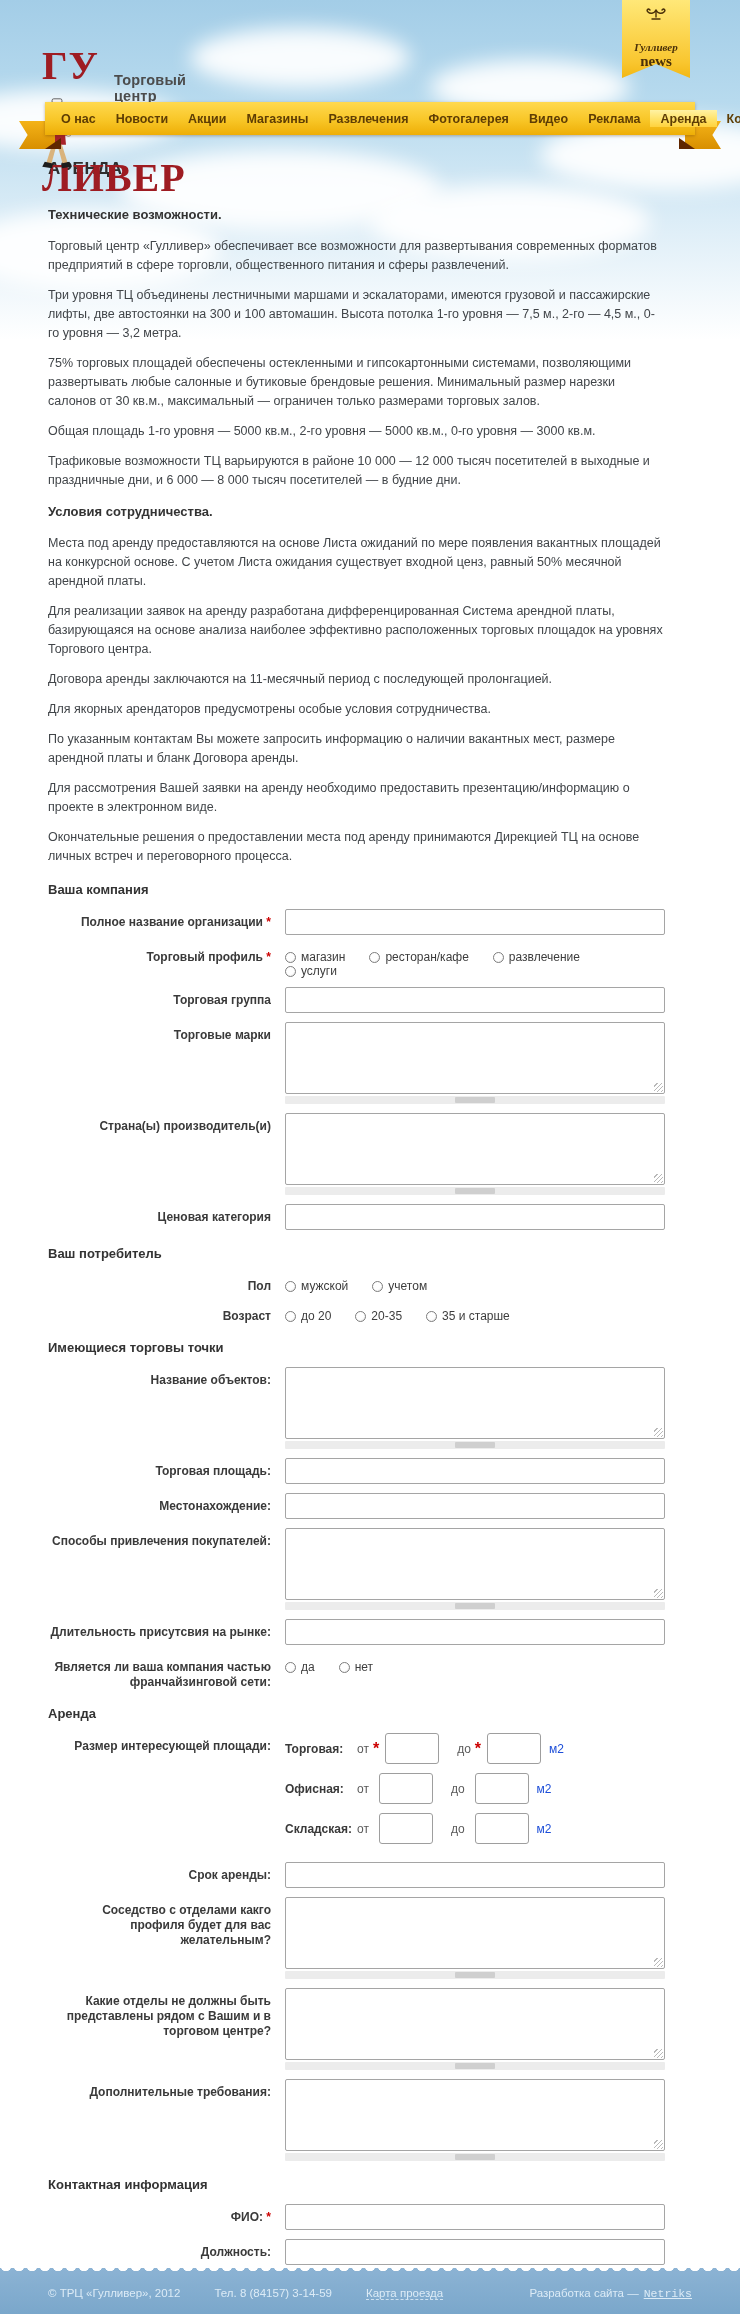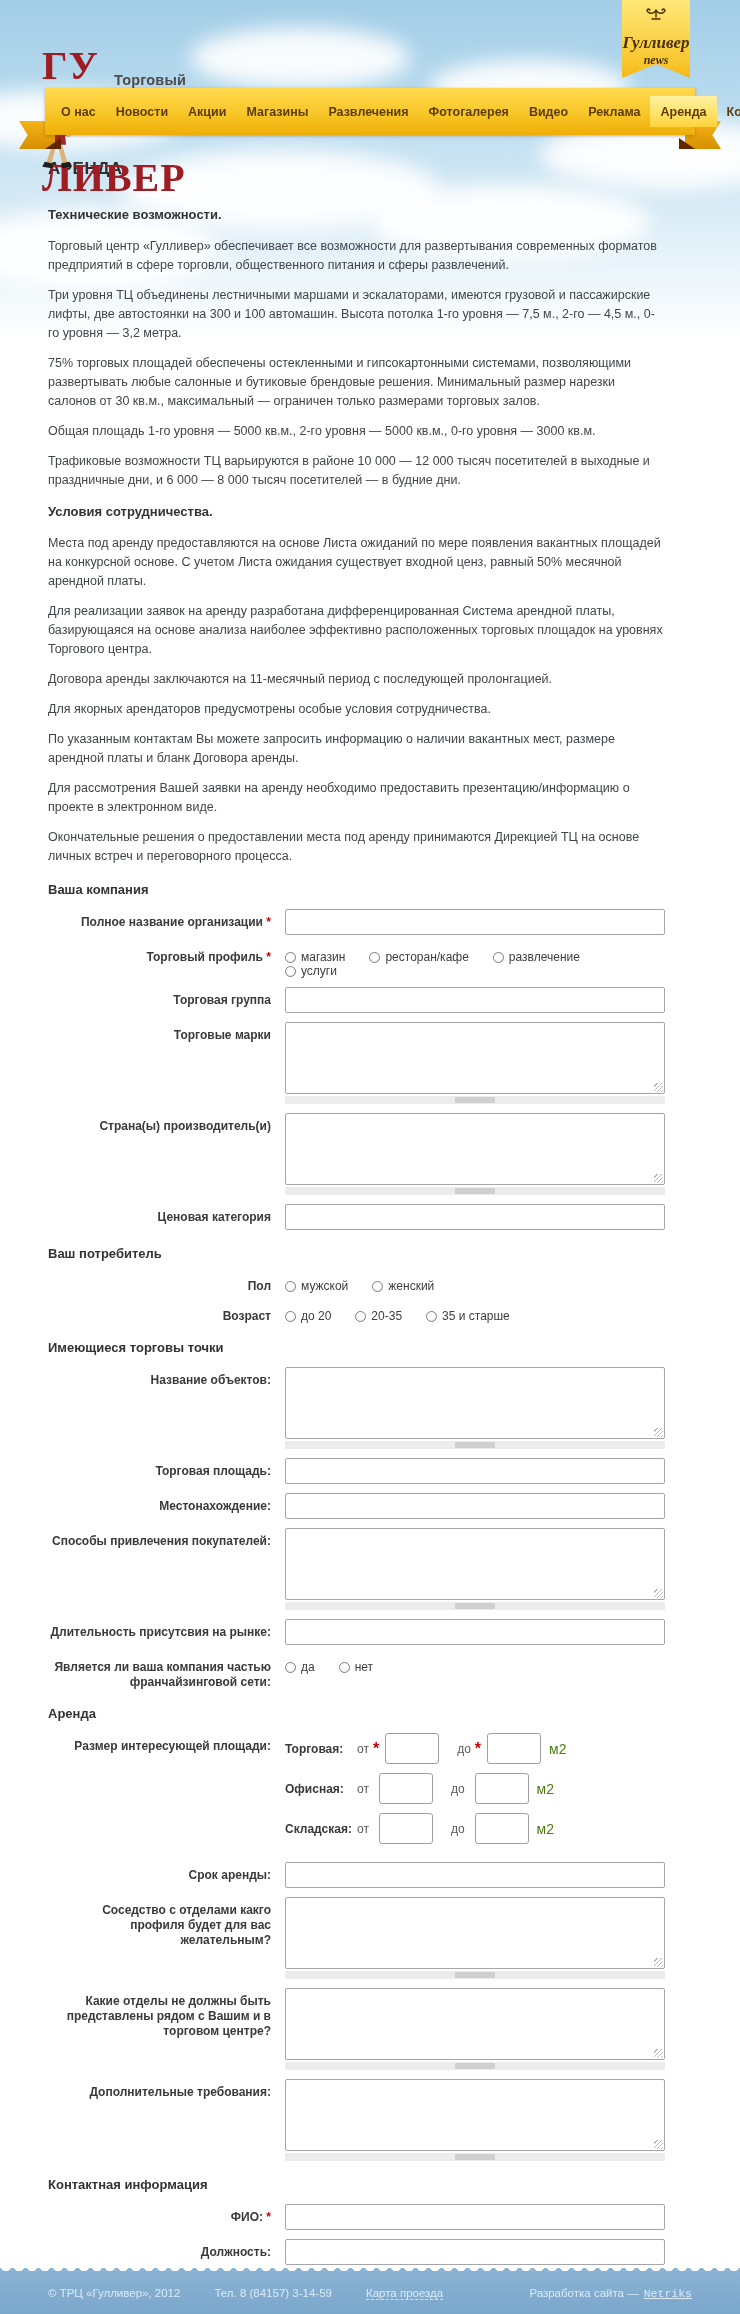--- a/index.html
+++ b/index.html
@@ -20,25 +20,25 @@
   .logo-big { font-family:"Liberation Serif", serif; font-weight:bold; font-size:40px; line-height:40px; color:#9e1c22; letter-spacing:1px; }
   .logo-fig { margin:0 -7px; position:relative; top:12px; }
 
   .news-ribbon {
     position:absolute; right:50px; top:0; width:68px; height:78px;
     background:linear-gradient(180deg,#ffe878 0%,#f9c62f 80%,#f2b714 100%);
     clip-path:polygon(0 0,100% 0,100% 100%,50% 82%,0 100%);
     text-align:center; color:#4a3009; box-shadow:0 2px 3px rgba(0,0,0,.2); z-index:4;
   }
   .news-ribbon .orn { margin-top:8px; }
-  .news-t1 { font-family:"Liberation Serif", serif; font-style:italic; font-weight:bold; font-size:17px; margin-top:8px; }
-  .news-t2 { font-family:"Liberation Serif", serif; font-style:italic; font-weight:bold; font-size:12px; }
+  .news-t1 { font-family:"Liberation Serif", serif; font-style:italic; font-weight:bold; font-size:11px; margin-top:16px; }
+  .news-t2 { font-family:"Liberation Serif", serif; font-weight:bold; font-size:15px; }
 
   .navbar {
-    position:absolute; left:45px; right:45px; bottom:0; height:47px; z-index:3;
+    position:absolute; left:45px; right:45px; bottom:0; height:33px; z-index:3;
     background:linear-gradient(180deg,#ffd94f 0%,#f8c627 55%,#eeae06 100%);
     display:flex; justify-content:space-between; align-items:stretch; padding:8px 6px;
     box-shadow:0 1px 3px rgba(90,50,0,.35);
   }
   .navbar a {
     display:flex; align-items:center; padding:0 10px; text-decoration:none;
     font-size:12.5px; font-weight:bold; color:#5e3d04; cursor:pointer; white-space:nowrap;
   }
   .navbar a.active { background:linear-gradient(180deg,#fff2a3 0%,#ffe163 60%,#ffd23e 100%); }
   .tail { position:absolute; width:36px; height:28px; bottom:-14px; background:linear-gradient(180deg,#f4b318,#d88f00); z-index:1; }
@@ -70,21 +70,21 @@
   .thumb { position:absolute; left:50%; transform:translateX(-50%); top:1px; width:40px; height:6px; background:#cfcfcf; border-radius:1px; }
   .opts { display:flex; flex-wrap:wrap; padding-top:6px; }
   .opt { display:inline-flex; align-items:center; margin-right:24px; font-size:12px; color:#3d3d3d; cursor:pointer; }
   .radio { display:inline-block; width:11px; height:11px; border-radius:50%; border:1px solid #7d7d7d;
     background:radial-gradient(circle at 35% 30%, #ffffff 0 55%, #dcdcdc); margin-right:5px; flex:none; }
   .size-row { display:flex; align-items:center; margin-bottom:9px; }
   .size-name { width:72px; font-weight:bold; font-size:12px; color:#3a3a3a; }
   .size-word { font-size:12px; color:#5a5a5a; margin-right:4px; }
   .size-word.to { margin-left:12px; }
   input.small { width:54px; height:31px; border:1px solid #9e9e9e; border-radius:3px; margin:0 6px 0 6px; font-size:12px; padding:0 5px; }
-  .size-unit { font-size:14px; color:#4d7c0f; margin-left:2px; }
+  .size-unit { font-size:12px; color:#1d4ed8; margin-left:2px; }
 
   
   .footer { position:absolute; left:0; right:0; bottom:0; height:46px; background:linear-gradient(180deg,#8cb3d4,#7aa7cb);
     display:flex; align-items:center; padding:4px 48px 0 48px; z-index:2; }
   .footer::before { content:""; position:absolute; top:0; left:0; right:0; height:6px;
     background:radial-gradient(circle at 6px -2px, #ffffff 0 5px, transparent 5.5px);
     background-size:13px 6px; background-repeat:repeat-x; }
   .footer, .footer a { font-size:11.5px; color:#dcebf6; }
   .f-item { margin-right:34px; }
   .dashed { border-bottom:1px dashed #cfe2f1; text-decoration:none; cursor:pointer; }
@@ -243,21 +243,21 @@
 
     <div class="row">
       <div class="lbl">Пол</div>
       <div class="fld opts">
         <label class="opt">
             <span class="radio"></span>
             <span>мужской</span>
           </label>
         <label class="opt">
             <span class="radio"></span>
-            <span>женский</span>
+            <span>учетом</span>
           </label>
       </div>
     </div>
 
     <div class="row">
       <div class="lbl">Возраст</div>
       <div class="fld opts">
         <label class="opt">
             <span class="radio"></span>
             <span>до 20</span>

